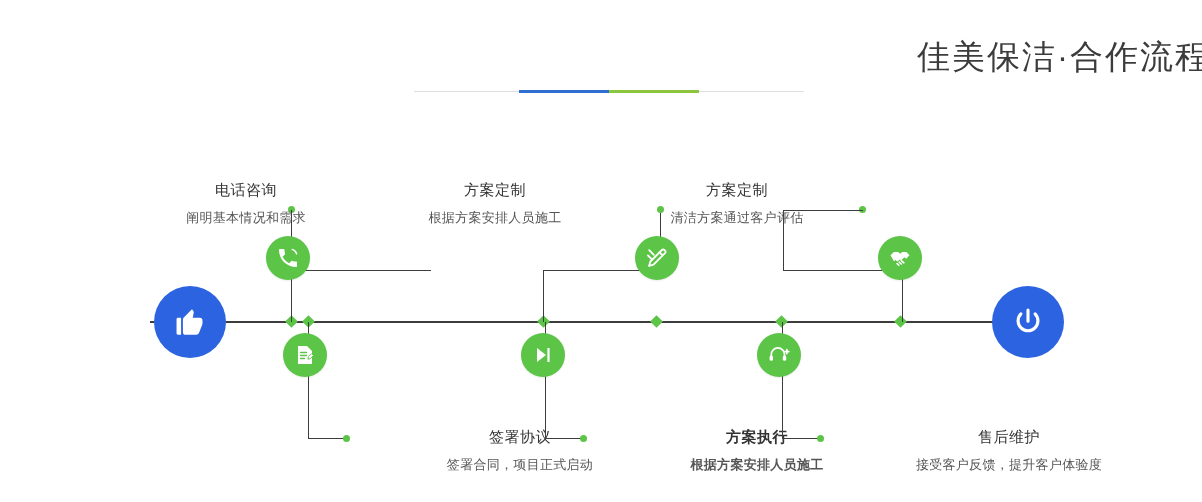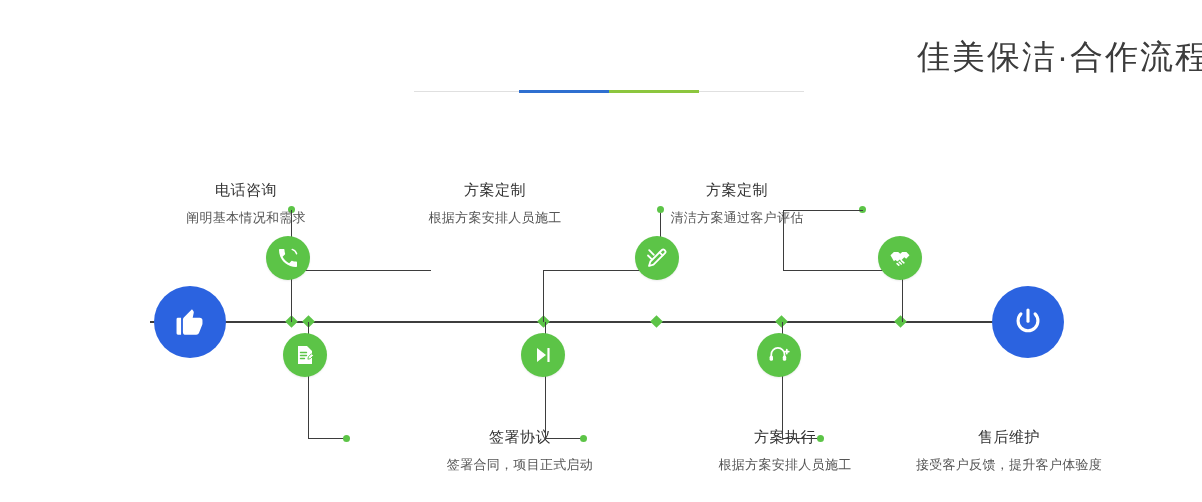--- a/index.html
+++ b/index.html
@@ -262,21 +262,21 @@
     <span>
       <svg width="24" height="24" viewBox="0 0 24 24" fill="#ffffff">
         <path d="M6 5l9 7-9 7z"></path>
         <rect x="16.4" y="5" width="2.2" height="14" rx="0.6"></rect>
       </svg>
     </span>
   </div>
   <div class="stem" style="left:545px; top:228px; height:60px;"></div>
   <div class="arm" style="left:545px; top:288px; width:38px;"></div>
   <div class="dot" style="left:580px; top:285px;"></div>
-  <div class="label left-align" style="left:620px; top:277px; width:330px;">
+  <div class="label left-align" style="left:592px; top:277px; width:330px;font-weight:bold;">
     <div class="ttl">方案执行</div>
     <div class="desc">根据方案安排人员施工</div>
   </div>
 
   <div class="marker" style="left:777px;"></div>
   <div class="marker" style="left:896px;"></div>
   <div class="stem" style="left:902px; top:120px; height:52px;"></div>
   <div class="arm" style="left:783px; top:120px; width:120px;"></div>
   <div class="stem" style="left:783px; top:60px; height:60px;"></div>
   <div class="dot" style="left:859px; top:56px;"></div>

